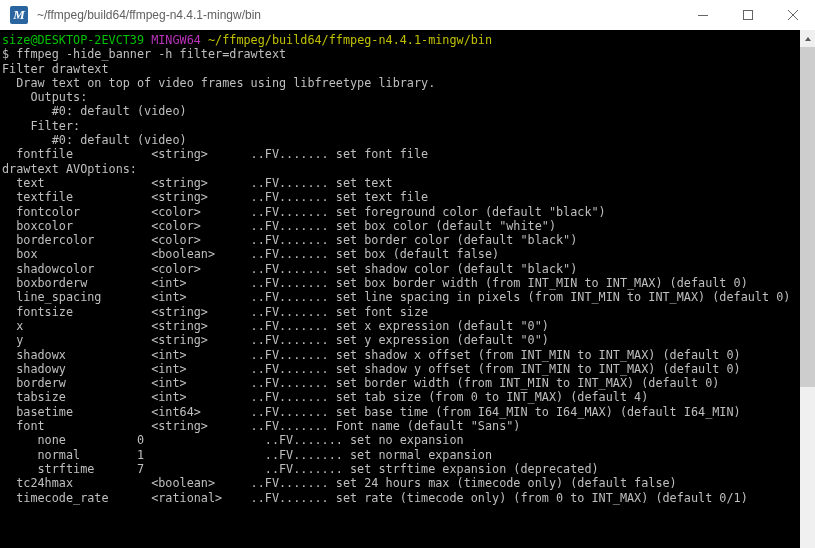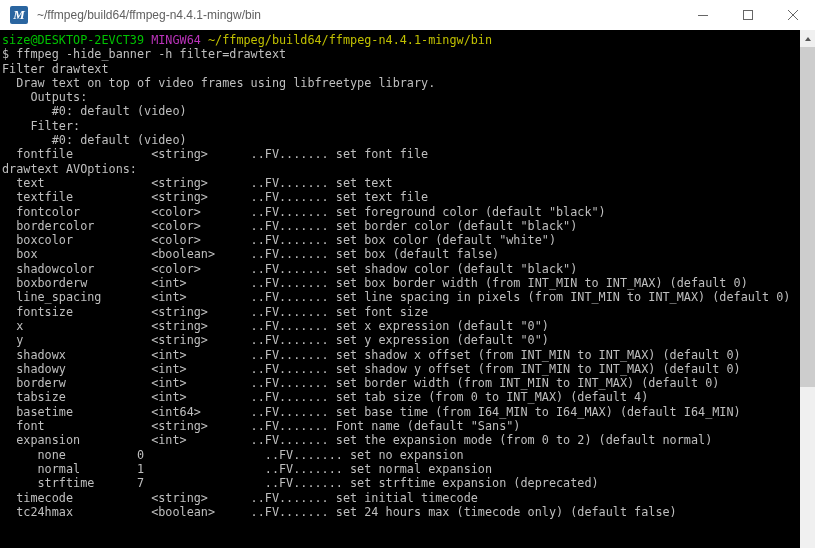--- a/index.html
+++ b/index.html
@@ -82,41 +82,40 @@
         <div class="tline"><span>  Draw text on top of video frames using libfreetype library.</span></div>
         <div class="tline"><span>    Outputs:</span></div>
         <div class="tline"><span>       #0: default (video)</span></div>
         <div class="tline"><span>    Filter:</span></div>
         <div class="tline"><span>       #0: default (video)</span></div>
         <div class="tline"><span>  fontfile           &lt;string&gt;      ..FV....... set font file</span></div>
         <div class="tline"><span>drawtext AVOptions:</span></div>
         <div class="tline"><span>  text               &lt;string&gt;      ..FV....... set text</span></div>
         <div class="tline"><span>  textfile           &lt;string&gt;      ..FV....... set text file</span></div>
         <div class="tline"><span>  fontcolor          &lt;color&gt;       ..FV....... set foreground color (default "black")</span></div>
+        <div class="tline"><span>  boxcolor           &lt;color&gt;       ..FV....... set box color (default "white")</span></div>
         <div class="tline"><span>  bordercolor        &lt;color&gt;       ..FV....... set border color (default "black")</span></div>
-        <div class="tline"><span>  boxcolor           &lt;color&gt;       ..FV....... set box color (default "white")</span></div>
         <div class="tline"><span>  box                &lt;boolean&gt;     ..FV....... set box (default false)</span></div>
         <div class="tline"><span>  shadowcolor        &lt;color&gt;       ..FV....... set shadow color (default "black")</span></div>
         <div class="tline"><span>  boxborderw         &lt;int&gt;         ..FV....... set box border width (from INT_MIN to INT_MAX) (default 0)</span></div>
         <div class="tline"><span>  line_spacing       &lt;int&gt;         ..FV....... set line spacing in pixels (from INT_MIN to INT_MAX) (default 0)</span></div>
         <div class="tline"><span>  fontsize           &lt;string&gt;      ..FV....... set font size</span></div>
         <div class="tline"><span>  x                  &lt;string&gt;      ..FV....... set x expression (default "0")</span></div>
         <div class="tline"><span>  y                  &lt;string&gt;      ..FV....... set y expression (default "0")</span></div>
         <div class="tline"><span>  shadowx            &lt;int&gt;         ..FV....... set shadow x offset (from INT_MIN to INT_MAX) (default 0)</span></div>
         <div class="tline"><span>  shadowy            &lt;int&gt;         ..FV....... set shadow y offset (from INT_MIN to INT_MAX) (default 0)</span></div>
         <div class="tline"><span>  borderw            &lt;int&gt;         ..FV....... set border width (from INT_MIN to INT_MAX) (default 0)</span></div>
         <div class="tline"><span>  tabsize            &lt;int&gt;         ..FV....... set tab size (from 0 to INT_MAX) (default 4)</span></div>
         <div class="tline"><span>  basetime           &lt;int64&gt;       ..FV....... set base time (from I64_MIN to I64_MAX) (default I64_MIN)</span></div>
         <div class="tline"><span>  font               &lt;string&gt;      ..FV....... Font name (default "Sans")</span></div>
-        <div class="tline"><span>  expansion          &lt;int&gt;         ..FV....... set the expansion mode (from 0 to 2) (default normal)</span></div>
         <div class="tline"><span>     none          0                 ..FV....... set no expansion</span></div>
         <div class="tline"><span>     normal        1                 ..FV....... set normal expansion</span></div>
         <div class="tline"><span>     strftime      7                 ..FV....... set strftime expansion (deprecated)</span></div>
-        <div class="tline"><span>  timecode           &lt;string&gt;      ..FV....... set initial timecode</span></div>
         <div class="tline"><span>  tc24hmax           &lt;boolean&gt;     ..FV....... set 24 hours max (timecode only) (default false)</span></div>
+        <div class="tline"><span>  timecode_rate      &lt;rational&gt;    ..FV....... set rate (timecode only) (from 0 to INT_MAX) (default 0/1)</span></div>
       </div>
   </div>
 
   <div class="scrollbar" style="background: rgb(240, 240, 240);">
     <div class="sb-up">
       <div class="sb-up-arrow"></div>
     </div>
     <div class="sb-thumb" style="background: rgb(205, 205, 205);"></div>
   </div>
 

